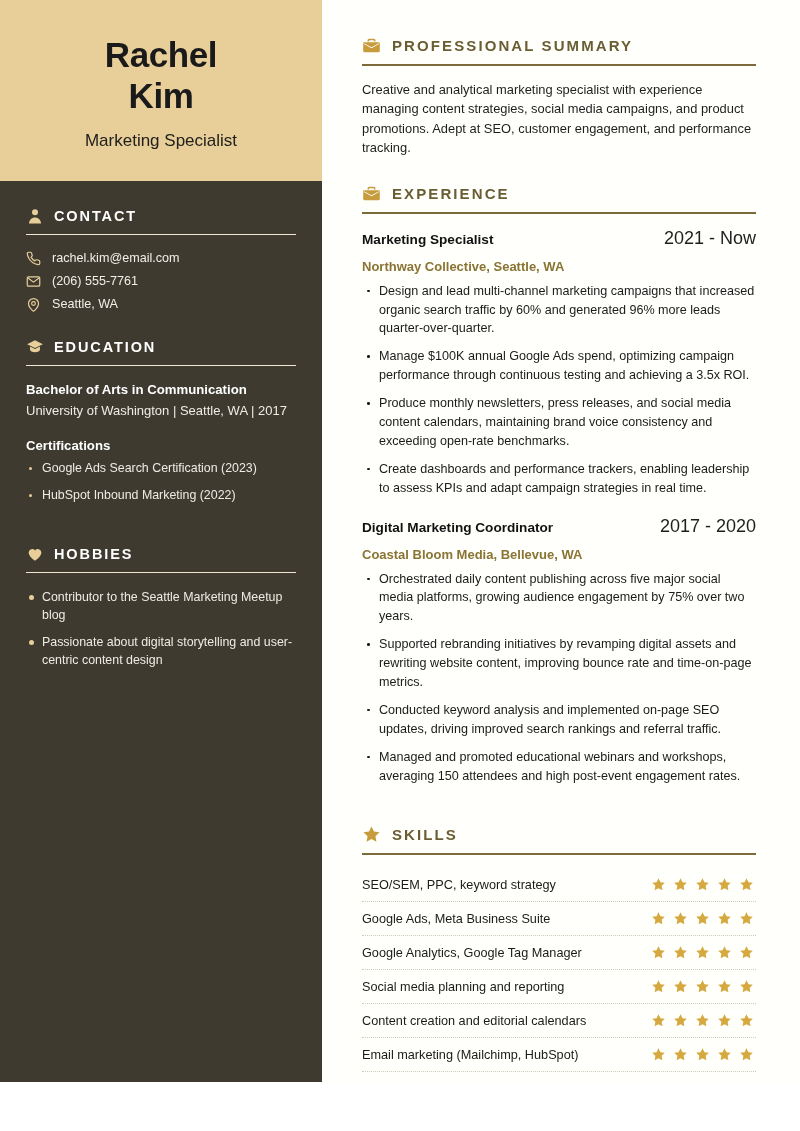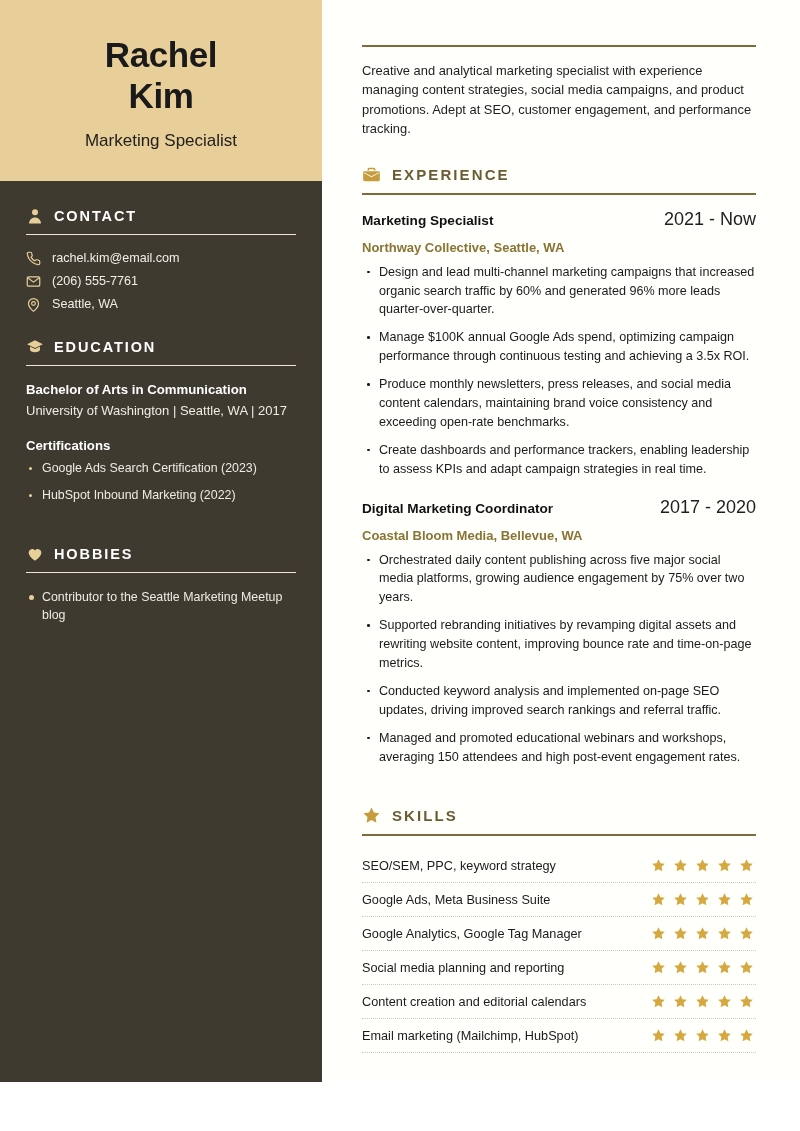--- a/index.html
+++ b/index.html
@@ -173,27 +173,37 @@
           <svg viewBox="0 0 24 24" fill="#e8cf9a">
               <path d="M12 21s-8.5-5.3-8.5-11A4.8 4.8 0 0 1 12 7.2 4.8 4.8 0 0 1 20.5 10c0 5.7-8.5 11-8.5 11z"></path>
             </svg>
         </span>
         <span class="ttl">HOBBIES</span>
       </div>
       <div class="side-rule"></div>
 
       <ul class="side-ul dots">
         <li>Contributor to the Seattle Marketing Meetup blog</li>
+        <li>Passionate about digital storytelling and user-centric content design</li>
       </ul>
 
     </div>
   </aside>
 
   <main class="main">
 
+    <div class="msec-head">
+      <span class="ico">
+        <svg viewBox="0 0 24 24" fill="#c79c3c">
+            <path d="M9 3.5h6a2 2 0 0 1 2 2V7h-2V5.5H9V7H7V5.5a2 2 0 0 1 2-2z"></path>
+            <path d="M2.5 8h19a1 1 0 0 1 1 1v9.5a2 2 0 0 1-2 2H3.5a2 2 0 0 1-2-2V9a1 1 0 0 1 1-1zm9.5 7.6 9.5-5.4v-1L12 14.3 2.5 9.2v1z"></path>
+          </svg>
+      </span>
+      <span class="ttl">PROFESSIONAL SUMMARY</span>
+    </div>
     <div class="main-rule"></div>
     <p class="summary">Creative and analytical marketing specialist with experience managing content strategies, social media campaigns, and product promotions. Adept at SEO, customer engagement, and performance tracking.</p>
 
     <div class="sec-gap"></div>
 
     <div class="msec-head">
       <span class="ico">
         <svg viewBox="0 0 24 24" fill="#c79c3c">
             <path d="M9 3.5h6a2 2 0 0 1 2 2V7h-2V5.5H9V7H7V5.5a2 2 0 0 1 2-2z"></path>
             <path d="M2.5 8h19a1 1 0 0 1 1 1v9.5a2 2 0 0 1-2 2H3.5a2 2 0 0 1-2-2V9a1 1 0 0 1 1-1zm9.5 7.6 9.5-5.4v-1L12 14.3 2.5 9.2v1z"></path>

